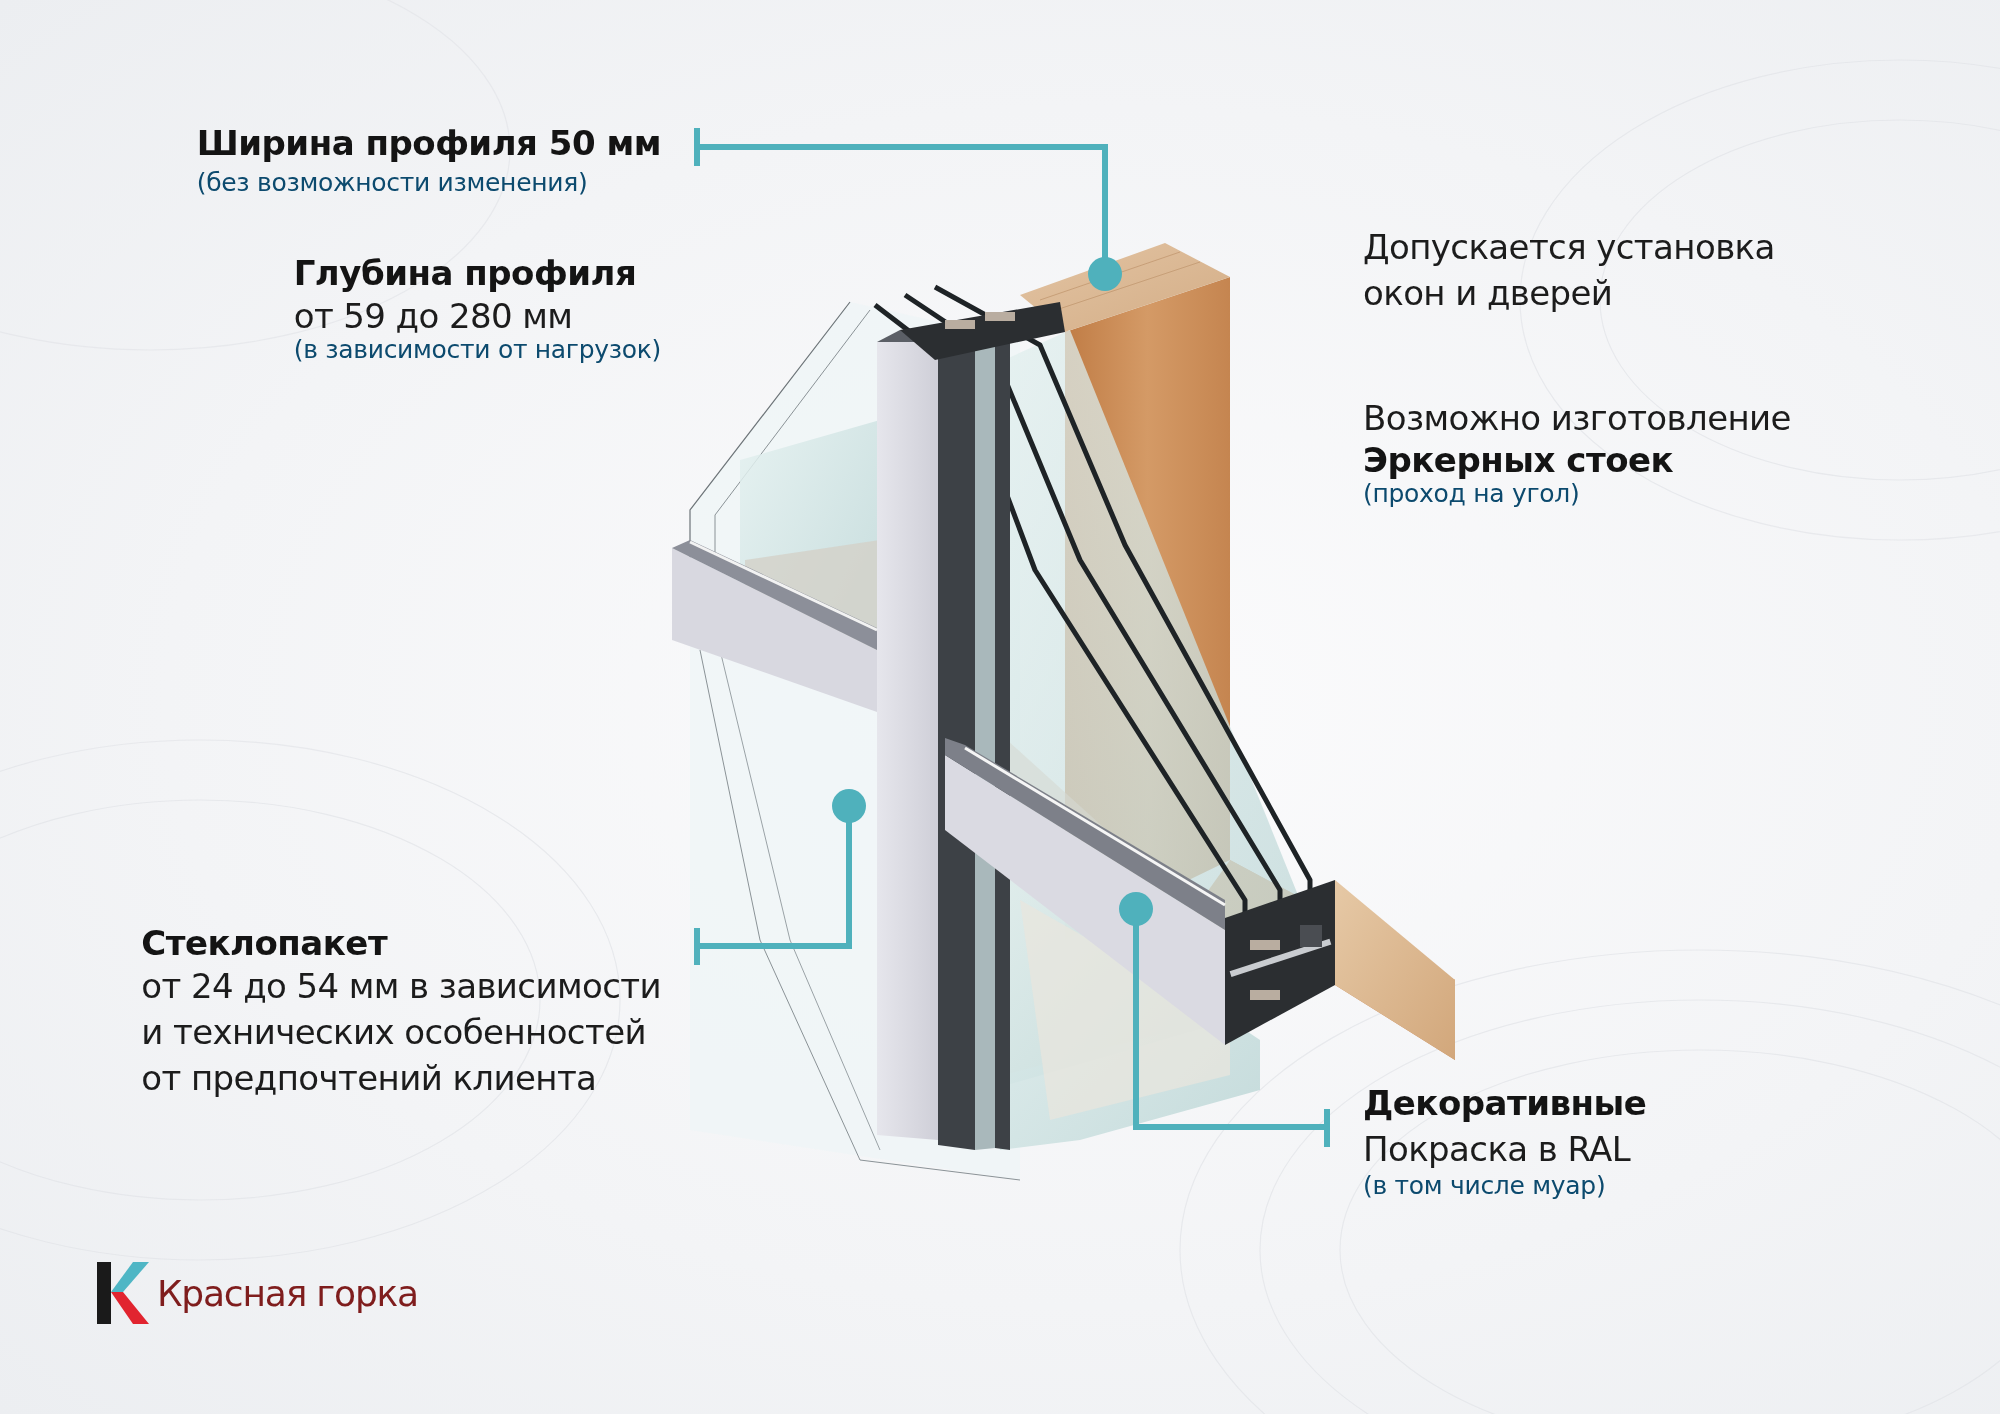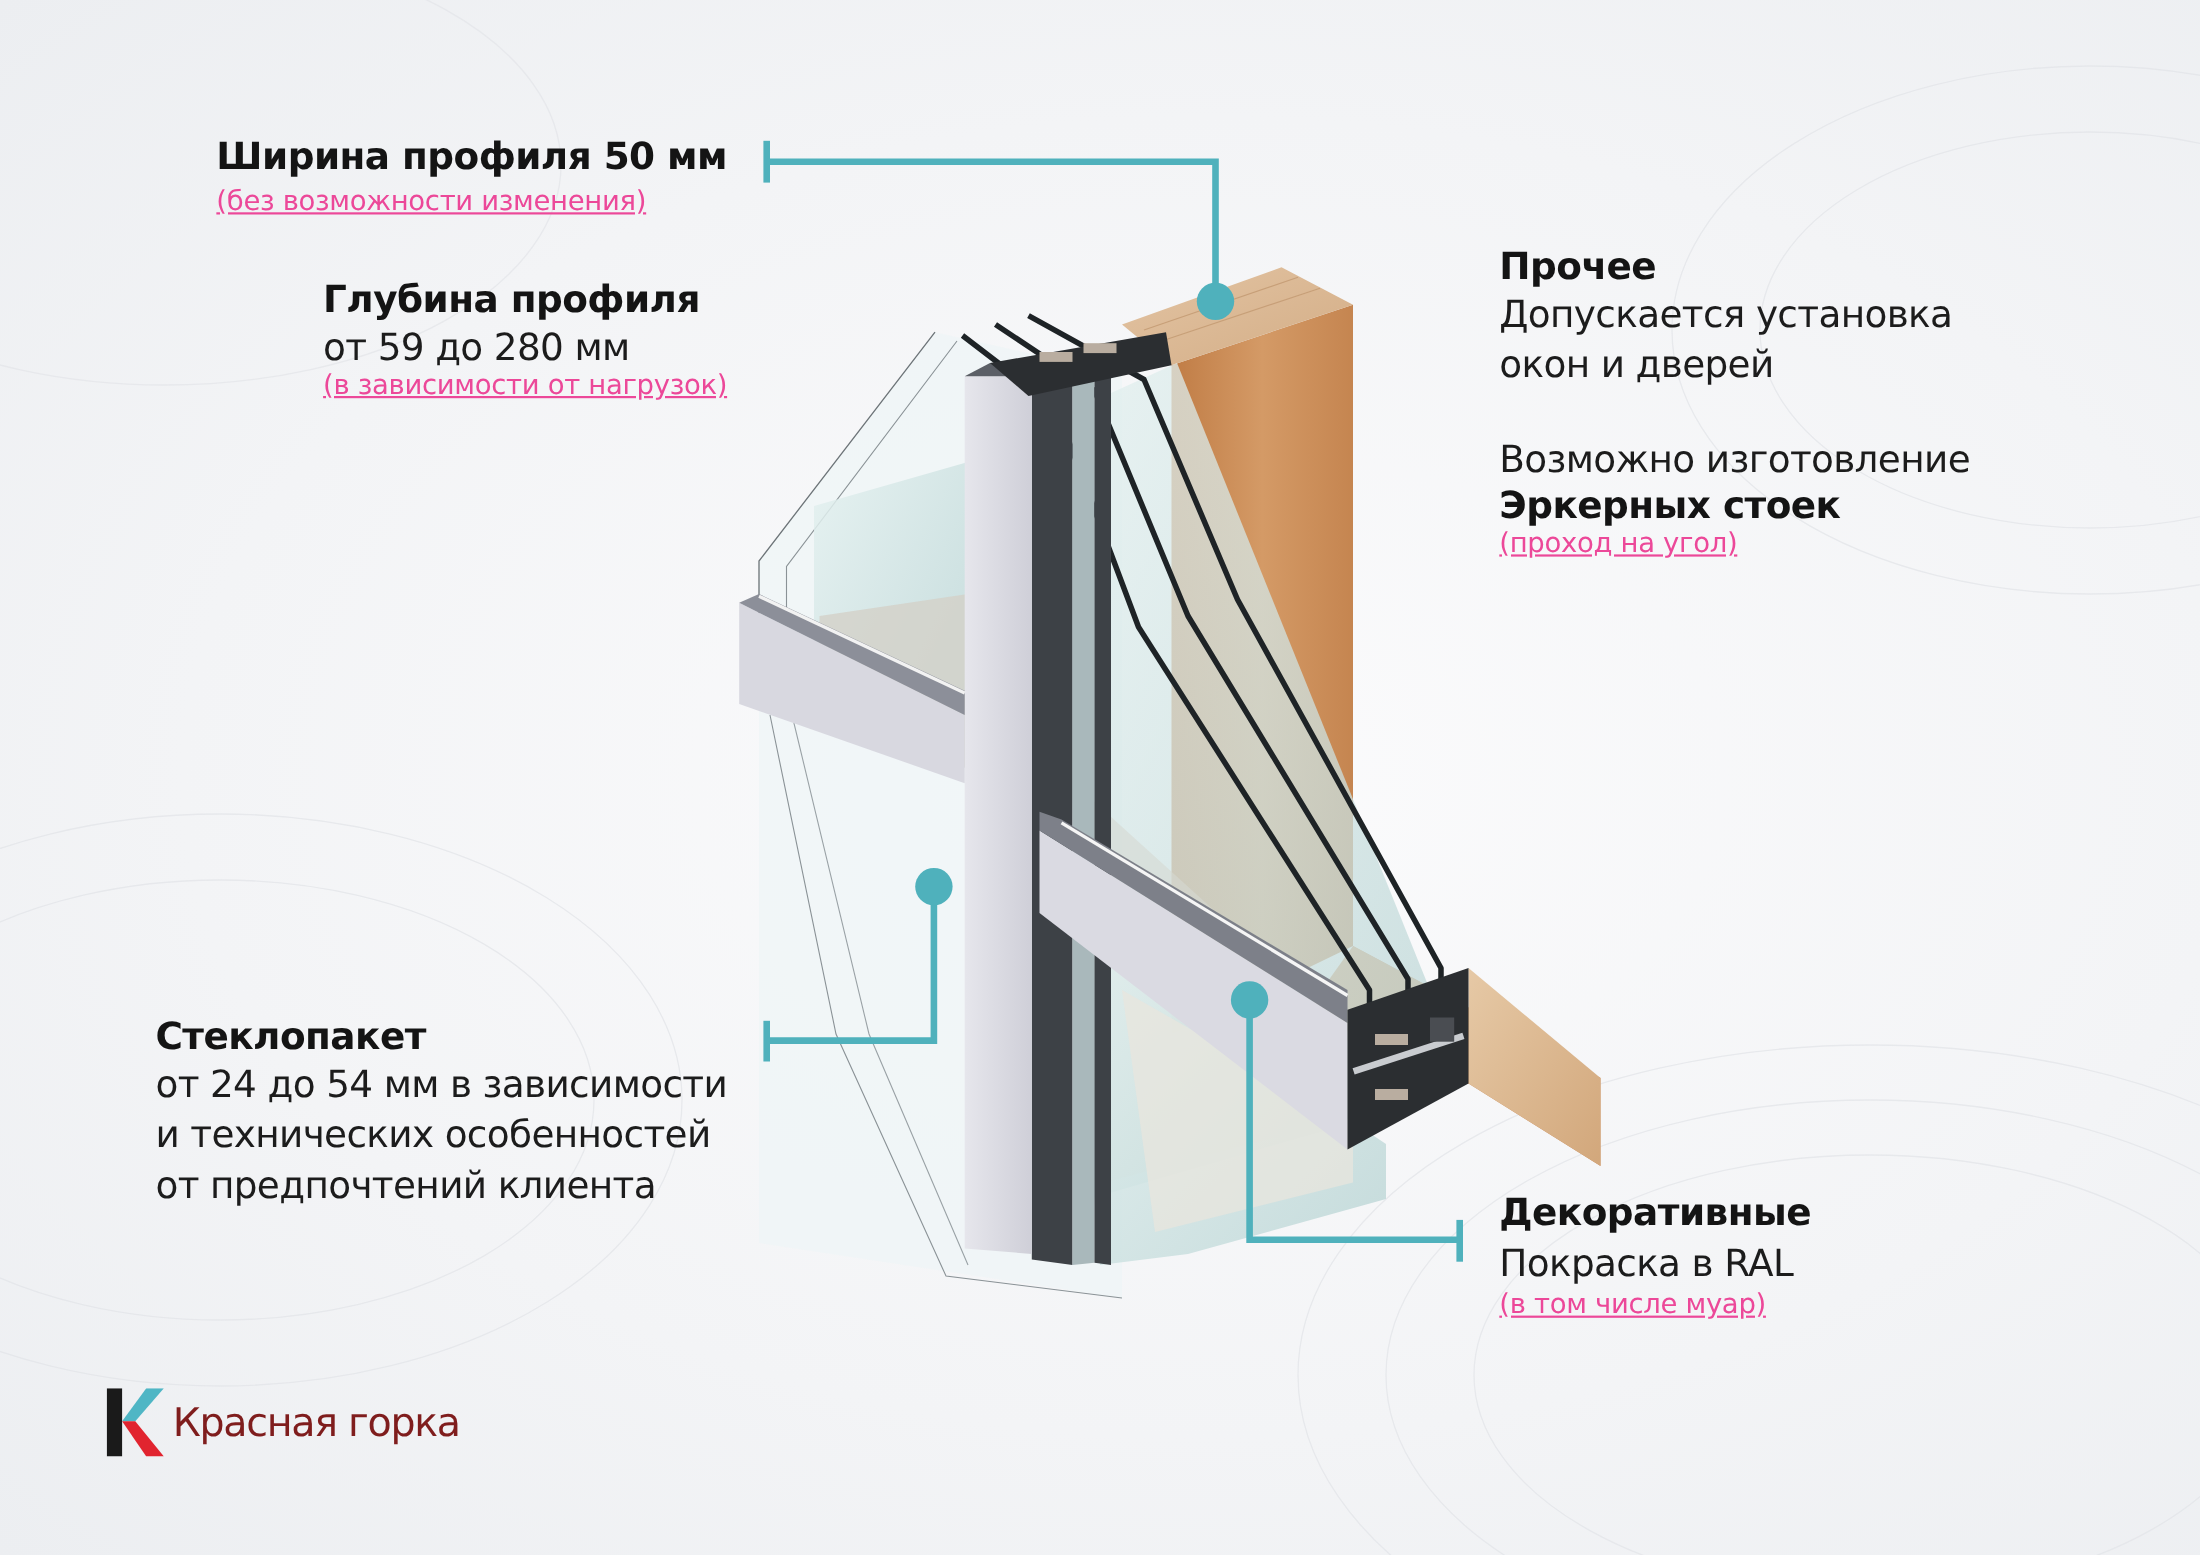--- a/index.html
+++ b/index.html
@@ -11,21 +11,21 @@
   }
   .bg-waves { position: absolute; inset: 0; }
   .illustration { position: absolute; left: 0; top: 0; width: 2000px; height: 1414px; }
   .callouts { position: absolute; left: 0; top: 0; width: 2000px; height: 1414px; pointer-events: none; }
 
   .block { position: absolute; line-height: 1.15; }
   .block.left { text-align: left; }
   .block.right { text-align: left; }
   .title { font-weight: bold; font-size: 34px; letter-spacing: -0.5px; display: block; }
   .body-lg { font-weight: normal; font-size: 34px; letter-spacing: -0.6px; color: #1c1c1c; display: block; }
-  .note { font-weight: normal; font-size: 25px; letter-spacing: -0.3px; color: #ec4899; display: block; text-decoration: underline; }
+  .note { font-weight: normal; font-size: 25px; letter-spacing: -0.3px; color: #0c4a6e; display: block; }
 
   #b-width { right: 1339px; top: 124px; }
   #b-width .note { margin-top: 6px; }
   #b-depth { right: 1339px; top: 254px; }
   #b-depth .body-lg { margin-top: 4px; }
   #b-glass { right: 1339px; top: 924px; }
   #b-glass .body-lg { line-height: 46px; }
   #b-other { left: 1363px; top: 224px; }
   #b-other .body-lg { line-height: 46px; }
   #b-bay { left: 1363px; top: 395px; }
@@ -175,21 +175,20 @@
 </div>
 
 <div class="block left" id="b-glass">
   <span class="title">Стеклопакет</span>
   <span class="body-lg">от 24 до 54 мм в зависимости</span>
   <span class="body-lg">и технических особенностей</span>
   <span class="body-lg">от предпочтений клиента</span>
 </div>
 
 <div class="block right" id="b-other">
-  <span class="title">Прочее</span>
   <span class="body-lg">Допускается установка</span>
   <span class="body-lg">окон и дверей</span>
 </div>
 
 <div class="block right" id="b-bay">
   <span class="body-lg">Возможно изготовление</span>
   <span class="title">Эркерных стоек</span>
   <span class="note">(проход на угол)</span>
 </div>
 

